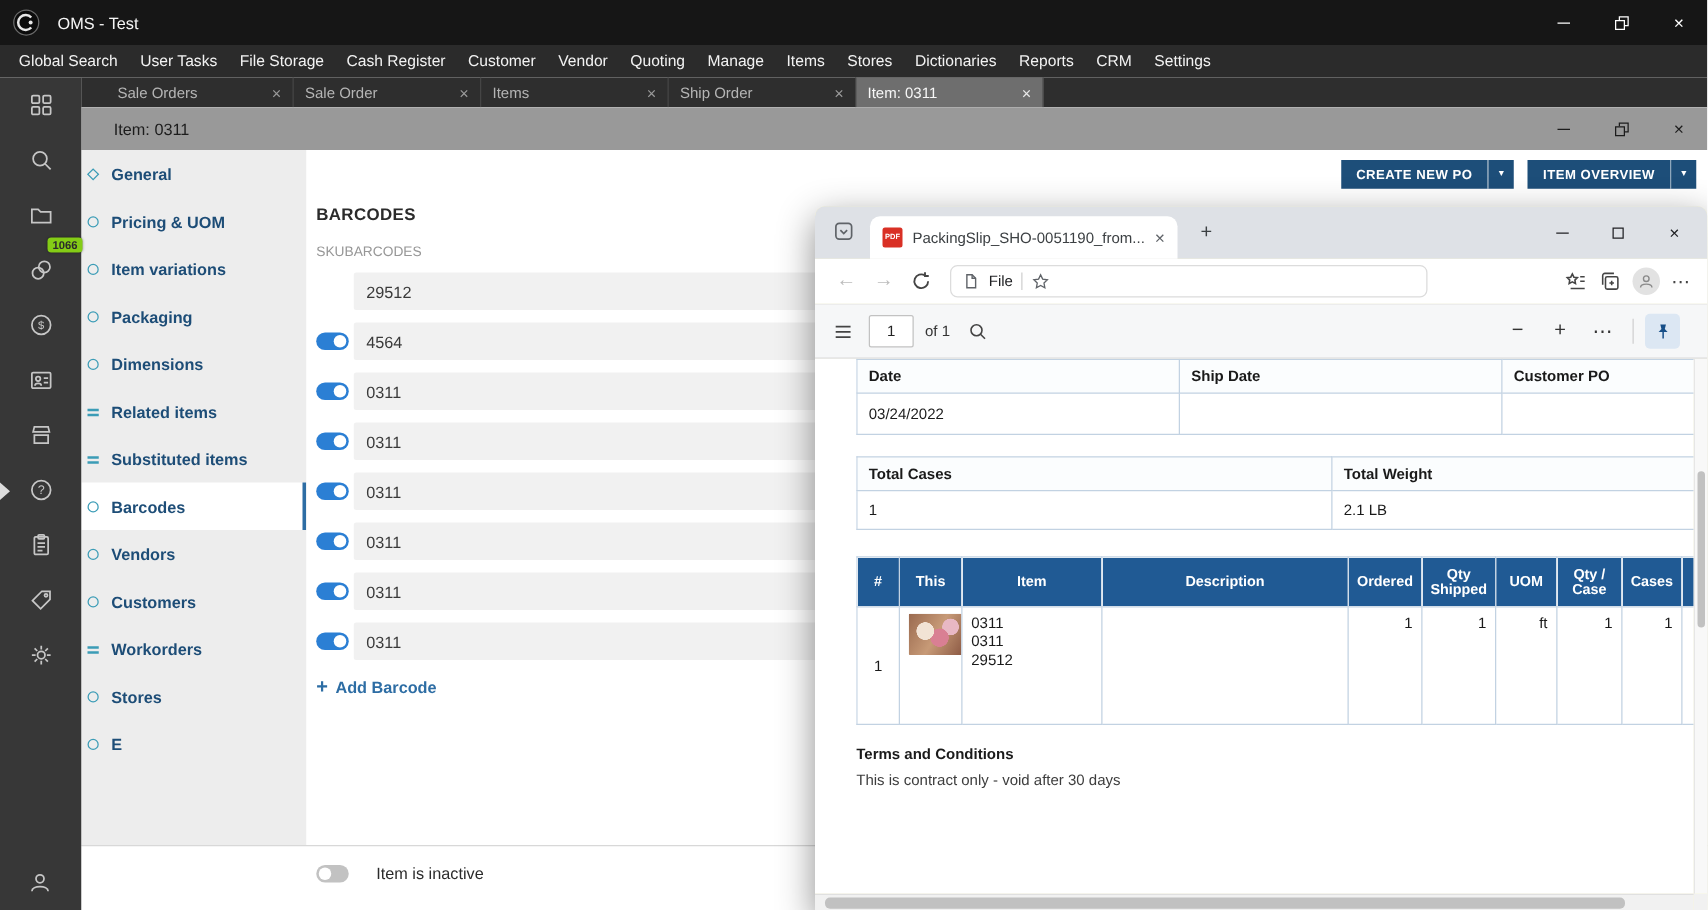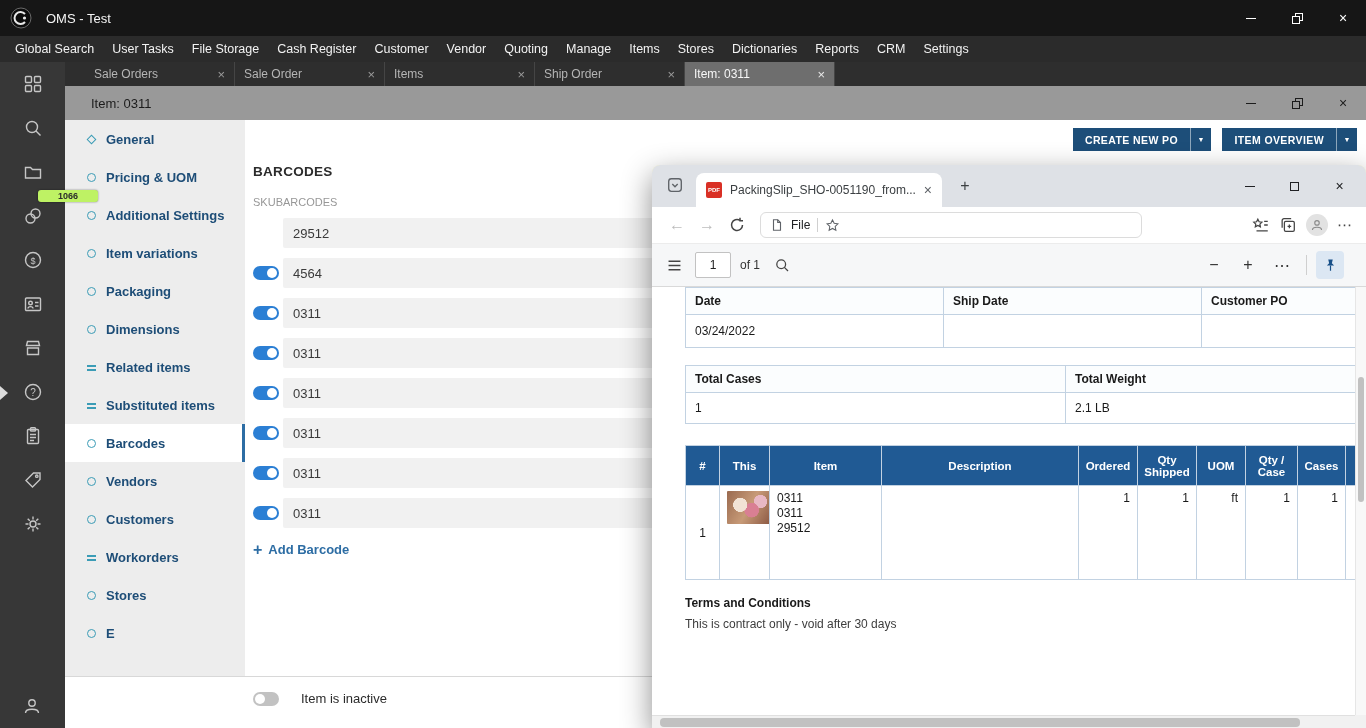--- a/index.html
+++ b/index.html
@@ -20,42 +20,42 @@
   .titlebar .g-restore .rf { background:#161616; }
 
   
   .menubar { position:absolute; top:36px; left:0; right:0; height:26px; background:#2b2b2b; display:flex; align-items:center; padding-left:6px; }
   .menu-item { color:#f2f2f2; font-size:12.5px; padding:0 9px; line-height:26px; white-space:nowrap; cursor:default; }
 
   
   .sidebar { position:absolute; top:62px; left:0; width:65px; bottom:0; background:#373737; display:flex; flex-direction:column; align-items:center; padding-top:12px; gap:24px; z-index:3; }
   .sb-btn { width:20px; height:20px; flex:none; }
   .sb-bottom { position:absolute; bottom:12px; left:22px; }
-  .sb-badge { position:absolute; left:38px; top:128px; background:#bef264; color:#2b2b2b; font-size:9px; font-weight:bold; padding:1px 20px; border-radius:3px; box-shadow:0 0 2px rgba(0,0,0,.5); z-index:4; }
+  .sb-badge { position:absolute; left:38px; top:128px; background:#84cc16; color:#2b2b2b; font-size:9px; font-weight:bold; padding:1px 4px; border-radius:3px; box-shadow:0 0 2px rgba(0,0,0,.5); z-index:4; }
   .edge-expander { position:absolute; left:0; top:386px; width:0; height:0; border-top:7px solid transparent; border-bottom:7px solid transparent; border-left:8px solid #dcdcdc; z-index:6; }
 
   
   .tabstrip { position:absolute; top:62px; left:65px; right:0; height:24px; background:#2e2e2e; display:flex; padding-left:20px; }
   .tab { width:150px; display:flex; align-items:center; padding:0 9px; color:#b5b5b5; font-size:12px; border-right:1px solid #454545; }
   .tab .tab-label { flex:1; overflow:hidden; white-space:nowrap; }
   .tab .tab-close { color:#9a9a9a; font-size:13px; margin-left:6px; }
   .tab.active { background:#6e6e6e; color:#f7f7f7; }
   .tab.active .tab-close { color:#e9e9e9; }
 
   
   .item-window { position:absolute; left:65px; top:86px; right:0; bottom:0; background:#fff; }
   .iw-titlebar { height:34px; background:#999; display:flex; align-items:center; color:#1c1c1c; }
   .iw-title { margin-left:26px; font-size:13px; }
   .iw-controls { margin-left:auto; display:flex; }
   .iw-btn { width:46px; height:34px; display:flex; align-items:center; justify-content:center; color:#1c1c1c; font-size:14px; }
   .iw-btn .g-restore .rf { background:#999; }
   .iw-main { position:absolute; left:0; top:34px; right:0; bottom:0; }
 
   .iw-nav { position:absolute; left:0; top:0; width:180px; height:556px; background:#ededed; overflow:hidden; }
-  .nav-item { height:38px; display:flex; align-items:center; gap:10px; padding-left:22px; font-size:13px; font-weight:bold; color:#1d4d77; }
+  .nav-item { height:38px; display:flex; align-items:center; gap:10px; padding-left:5px; font-size:13px; font-weight:bold; color:#1d4d77; }
   .nav-item.active { background:#fff; position:relative; }
   .nav-item.active::after { content:''; position:absolute; right:0; top:0; bottom:0; width:3px; background:#2d6da4; }
   .nico { width:9px; height:9px; display:inline-block; flex:none; }
   .nico.circle { border:1.5px solid #3b9cb6; border-radius:50%; }
   .nico.diamond { width:7px; height:7px; border:1.5px solid #3b9cb6; transform:rotate(45deg); margin:1px; }
   .nico.lines { position:relative; }
   .nico.lines::before,.nico.lines::after { content:''; position:absolute; left:0; width:9px; height:2px; background:#3b9cb6; }
   .nico.lines::before { top:2px; } .nico.lines::after { top:6px; }
 
   .sec-title { position:absolute; left:188px; top:44px; font-size:13.5px; font-weight:bold; color:#2b2b2b; letter-spacing:.3px; }
@@ -309,24 +309,20 @@
     <div class="iw-main">
 
       <div class="iw-nav">
         <div class="nav-item">
             <span class="nico diamond"></span>
             <span>General</span>
           </div>
         <div class="nav-item">
             <span class="nico circle"></span>
             <span>Pricing &amp; UOM</span>
-          </div>
-        <div class="nav-item">
-            <span class="nico circle"></span>
-            <span>Additional Settings</span>
           </div>
         <div class="nav-item">
             <span class="nico circle"></span>
             <span>Item variations</span>
           </div>
         <div class="nav-item">
             <span class="nico circle"></span>
             <span>Packaging</span>
           </div>
         <div class="nav-item">

